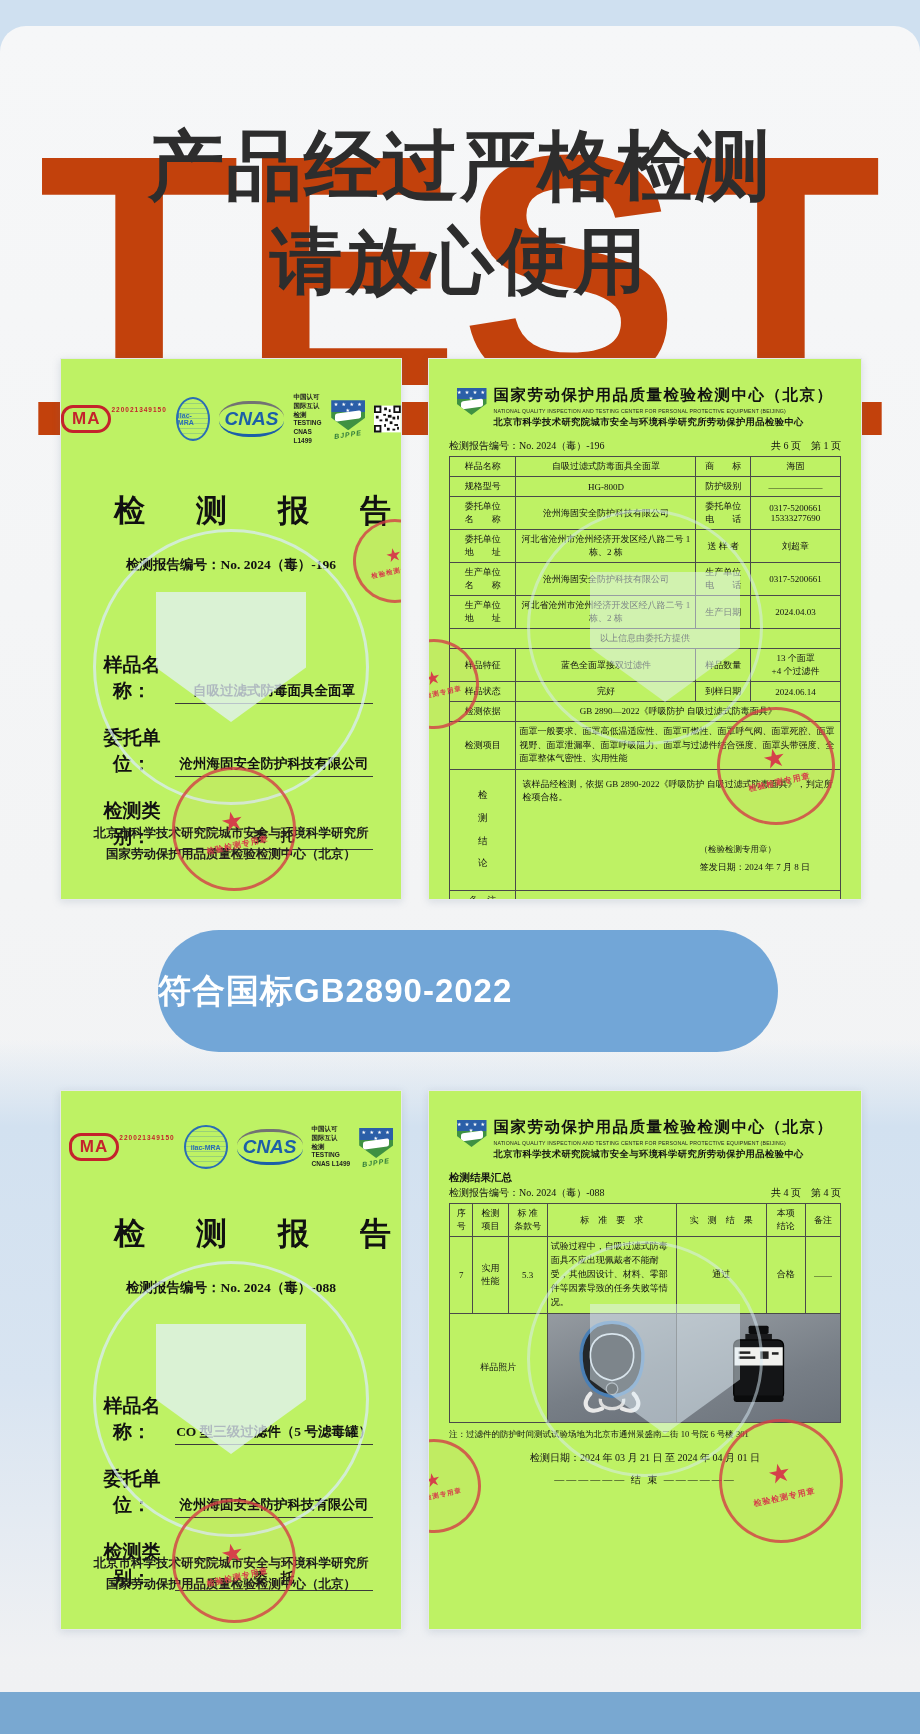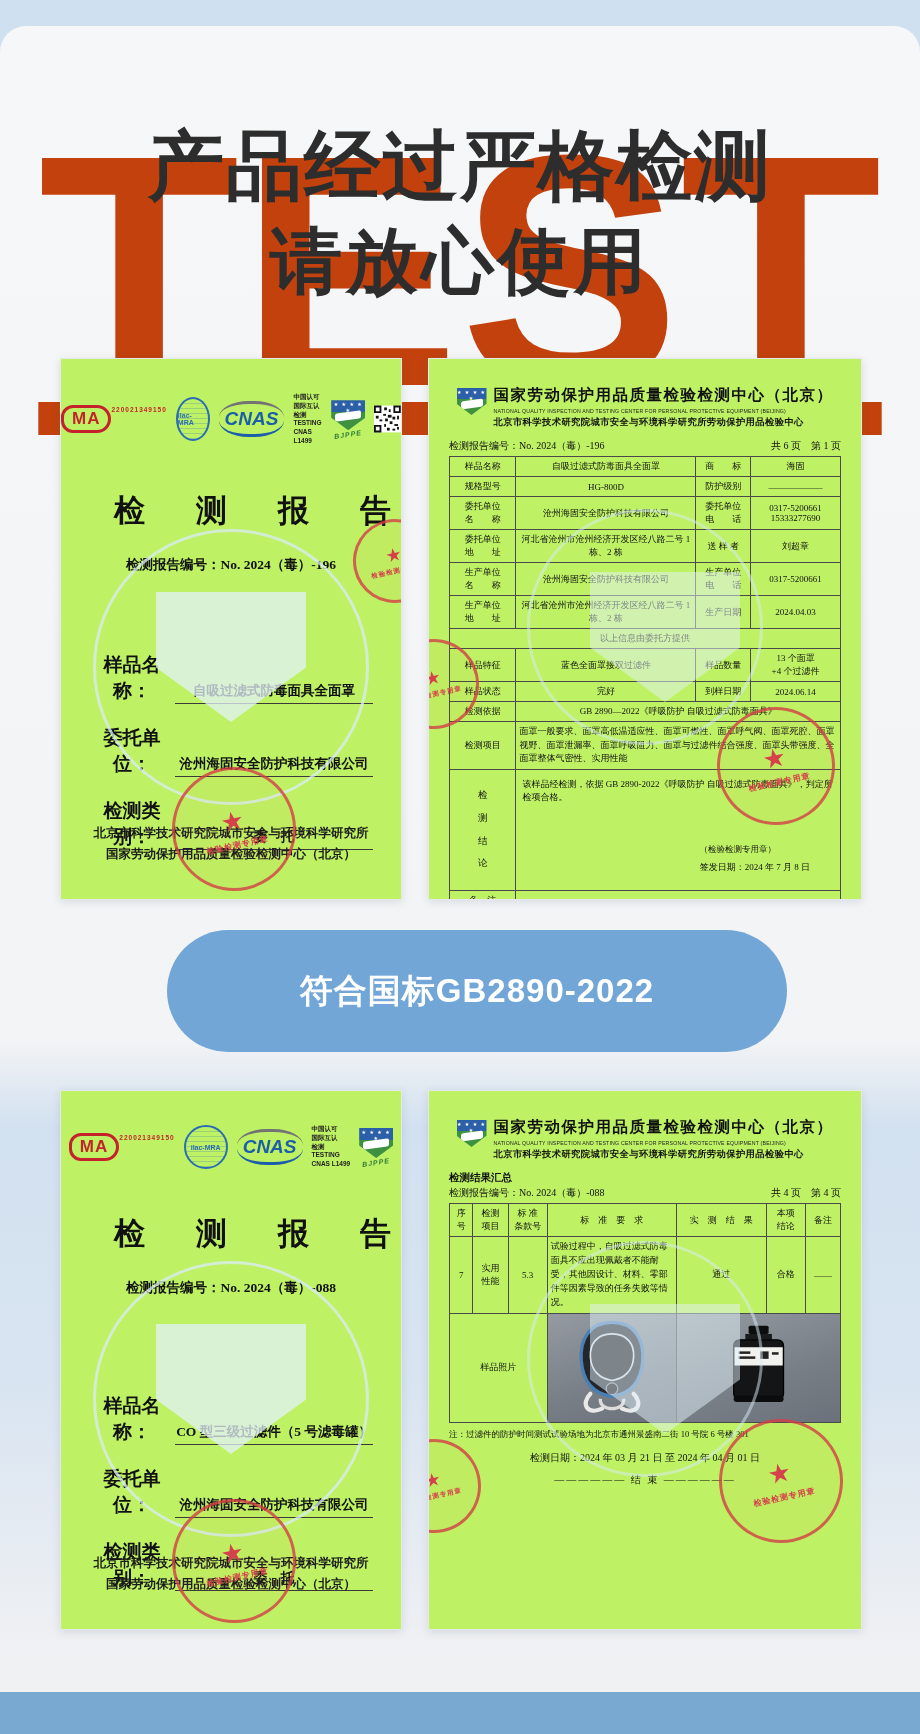--- a/index.html
+++ b/index.html
@@ -129,22 +129,22 @@
 
   
   .photo-cell{padding:0 !important;height:108px;}
   .photo{width:100%;height:108px;display:block;background:linear-gradient(160deg,#959ba1 0%,#777e86 60%,#6a717a 100%);}
   .rpt-note{margin:6px 20px 0 20px;font-size:8.5px;color:#111;font-family:"Liberation Serif",serif;text-align:left;}
   .rpt-date{margin:10px 20px 0 20px;font-size:10px;color:#111;font-family:"Liberation Serif",serif;text-align:center;}
   .rpt-end{margin:8px 20px 0 20px;font-size:10px;color:#111;font-family:"Liberation Serif",serif;text-align:center;letter-spacing:2px;}
 
   
   .badge-pill{
-    position:absolute;left:167px;top:930px;width:620px;height:122px;border-radius:61px;
-    background:#72a6d7;z-index:3;display:flex;flex-direction:column;align-items:center;justify-content:center;
+    position:absolute;left:158px;top:930px;width:620px;height:122px;border-radius:61px;
+    background:#72a6d7;z-index:3;display:flex;flex-direction:column;align-items:flex-start;justify-content:center;
   }
   .badge-pill div{color:#fff;font-size:33px;font-weight:600;line-height:1.52;letter-spacing:1px;text-align:center;}
 </style>
 </head>
 <body>
 
 <div class="panel"></div>
 <div class="blue-zone"></div>
 
 <div class="test-watermark">TEST</div>

